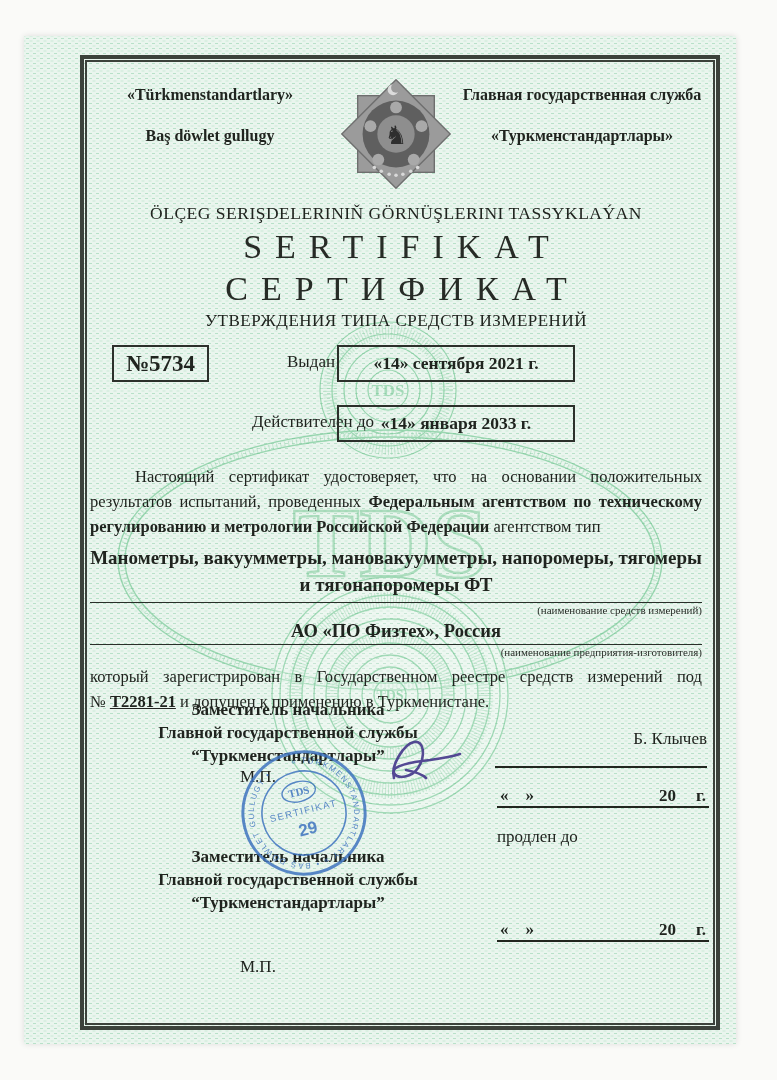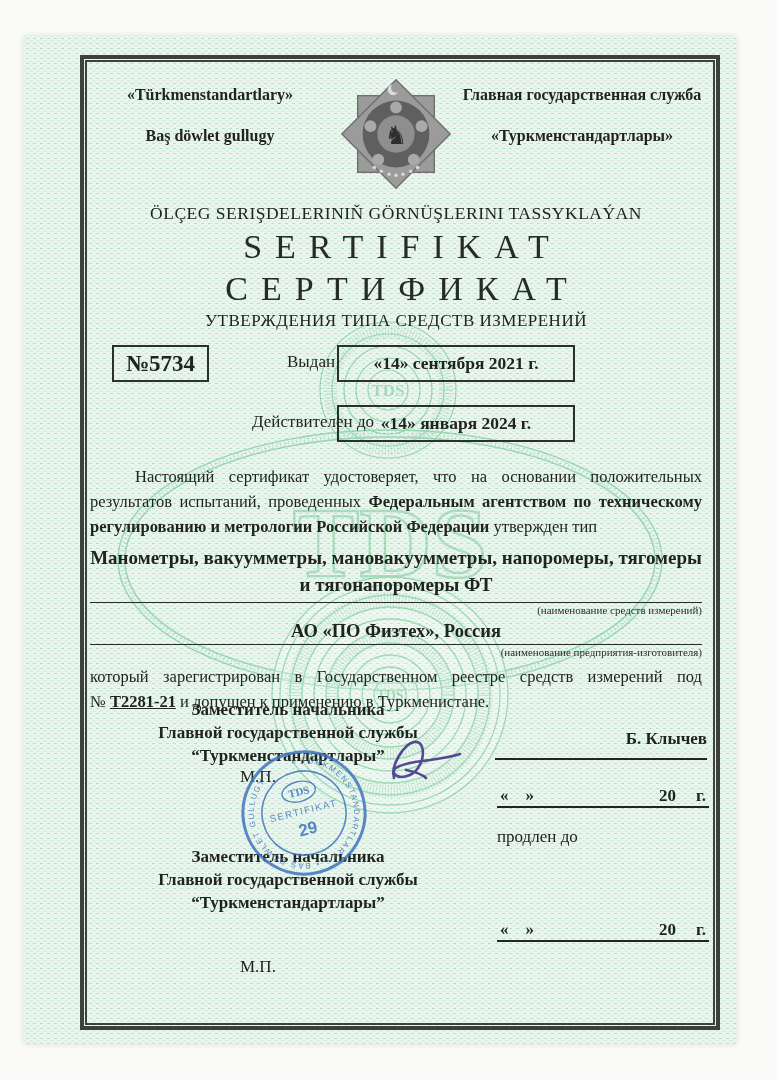--- a/index.html
+++ b/index.html
@@ -66,21 +66,21 @@
   .caption{text-align:right;font-size:11px;margin-top:1px;color:#2a2e29;}
   .u{text-decoration:underline;}
   b,.bold{font-weight:bold;}
   
   .sign-area{position:absolute;left:66px;top:659px;width:612px;height:330px;z-index:3;font-size:17px;}
   .sblock{position:absolute;left:28px;width:340px;text-align:center;font-weight:bold;line-height:23px;}
   .sblock.s1{top:3px;}
   .sblock.s2{top:150px;}
   .sig-name-row{
     position:absolute;left:405px;top:34px;width:212px;text-align:right;
-    border-bottom:2px solid #22261f;font-weight:bold;padding-bottom:9px;
+    border-bottom:2px solid #22261f;font-weight:normal;padding-bottom:17px;
   }
   .mp1{position:absolute;left:150px;top:72px;}
   .mp2{position:absolute;left:150px;top:262px;}
   .date-row{
     position:absolute;left:407px;width:212px;height:23px;border-bottom:2px solid #22261f;
     display:flex;align-items:flex-end;font-weight:bold;
   }
   .date-row .dq1{margin-left:3px;}
   .date-row .dq2{margin-left:17px;}
   .date-row .sp{flex:1;}
@@ -189,27 +189,27 @@
     <div class="sub-tk">ÖLÇEG SERIŞDELERINIŇ GÖRNÜŞLERINI TASSYKLAÝAN</div>
     <div class="big-title">SERTIFIKAT</div>
     <div class="big-title">СЕРТИФИКАТ</div>
     <div class="sub-ru">УТВЕРЖДЕНИЯ ТИПА СРЕДСТВ ИЗМЕРЕНИЙ</div>
 
     <div class="num-section">
       <div class="num-box">№5734</div>
       <div class="row-label1">Выдан</div>
       <div class="date-box b1">«14» сентября 2021 г.</div>
       <div class="row-label2">Действителен до</div>
-      <div class="date-box b2">«14» января 2024 г.</div>
+      <div class="date-box b2">«14» января 2033 г.</div>
     </div>
 
     <p class="para p1">
       <span class="jline"><span class="ind"></span><span>Настоящий сертификат удостоверяет, что на основании положительных</span></span>
       <span class="jline"><span>результатов испытаний, проведенных</span> <b>Федеральным агентством по техническому</b></span>
-      <span class="lline"><b>регулированию и метрологии Российской Федерации</b> <span>утвержден тип</span></span>
+      <span class="lline"><b>регулированию и метрологии Российской Федерации</b> <span>агентством тип</span></span>
     </p>
 
     <div class="center-name">Манометры, вакуумметры, мановакуумметры, напоромеры, тягомеры и тягонапоромеры ФТ</div>
     <div class="caption">(наименование средств измерений)</div>
 
     <div class="center-name mfr">АО «ПО Физтех», Россия</div>
     <div class="caption">(наименование предприятия-изготовителя)</div>
 
     <p class="para p2">
       <span class="jline">который зарегистрирован в Государственном реестре средств измерений под</span>

